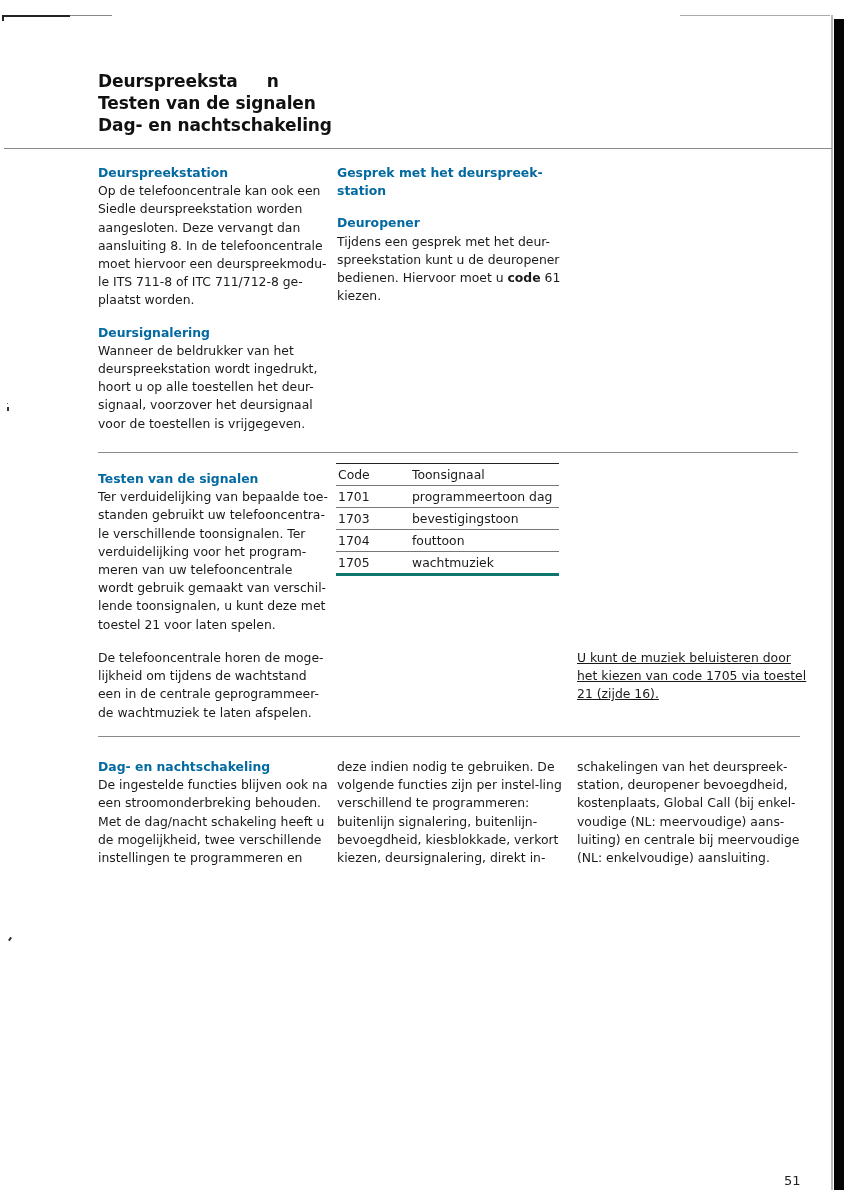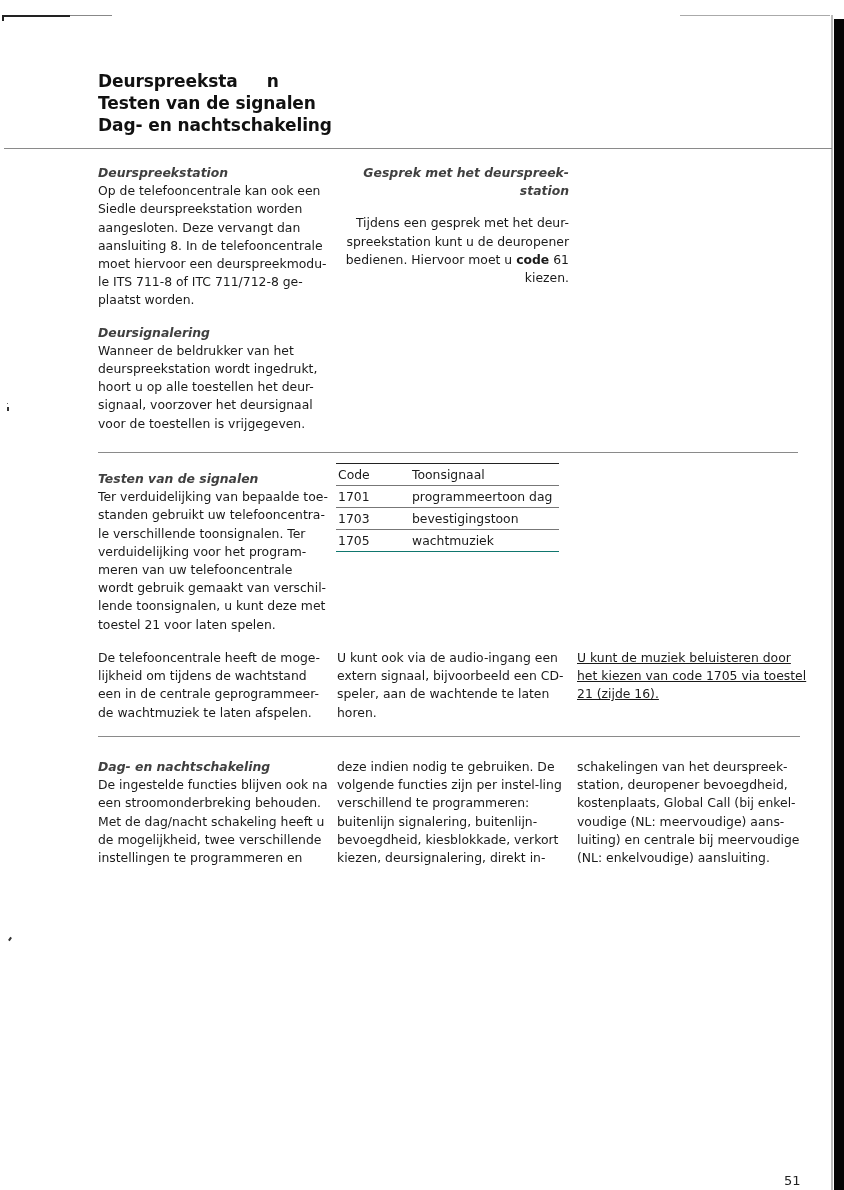--- a/index.html
+++ b/index.html
@@ -24,29 +24,29 @@
     .title-block { position: absolute; left: 98px; top: 55px; }
     .title-line {
       font-size: 17px; font-weight: bold; line-height: 22px; color: #111;
       letter-spacing: -0.1px;
     }
 
     .hrule { position: absolute; height: 1px; background: #8a8a8a; }
 
     .col { position: absolute; font-size: 12.4px; line-height: 18.2px; color: #1a1a1a; }
     .col p { margin: 0; }
-    .col .head { font-weight: bold; color: #404040; font-style: italic; }
+    .col .head { font-weight: bold; color: #0369a1; }
     .col .gap { height: 14px; }
     .col b { font-weight: bold; }
 
     
     .tone-table { position: absolute; left: 336px; top: 448px; width: 223px; border-collapse: collapse; font-size: 12.4px; color: #1a1a1a; }
     .tone-table td { padding: 0 0 0 2px; height: 21px; line-height: 21px; border-bottom: 1px solid #777; white-space: nowrap; }
     .tone-table tr:first-child td { border-top: 1px solid #222; }
-    .tone-table tr:last-child td { border-bottom: 1px solid #0f766e; }
+    .tone-table tr:last-child td { border-bottom: 3px solid #0f766e; }
     .tone-table td.code { width: 72px; }
 
     .page-number { position: absolute; left: 784px; top: 1158px; font-size: 13px; color: #222; }
   </style>
 </head>
 <body>
 
 <div class="page">
 
   <div class="top-rule-left"></div>
@@ -68,23 +68,24 @@
   <div class="hrule" style="left:4px; top:133px; width:828px;"></div>
 
   <div class="col" style="left:98px; top:149px; width:232px;">
     <p class="head">Deurspreekstation</p>
     <p>Op de telefooncentrale kan ook een Siedle deurspreekstation worden aangesloten. Deze vervangt dan aansluiting 8. In de telefooncentrale moet hiervoor een deurspreekmodu-le ITS 711-8 of ITC 711/712-8 ge-plaatst worden.</p>
     <div class="gap"></div>
     <p class="head">Deursignalering</p>
     <p>Wanneer de beldrukker van het deurspreekstation wordt ingedrukt, hoort u op alle toestellen het deur-signaal, voorzover het deursignaal voor de toestellen is vrijgegeven.</p>
   </div>
 
-  <div class="col" style="left:337px; top:149px; width:232px;text-align:right;">
+  <div class="col" style="left:337px; top:149px; width:232px;">
     <p class="head">Gesprek met het deurspreek-station</p>
     <div class="gap"></div>
+    <p class="head">Deuropener</p>
     <p><span>Tijdens een gesprek met het deur-spreekstation kunt u de deuropener bedienen. Hiervoor moet u </span><b>code</b><span> 61 kiezen.</span></p>
   </div>
 
   <div class="hrule" style="left:98px; top:437px; width:700px;"></div>
 
   <div class="col" style="left:98px; top:455px; width:232px;">
     <p class="head">Testen van de signalen</p>
     <p>Ter verduidelijking van bepaalde toe-standen gebruikt uw telefooncentra-le verschillende toonsignalen. Ter verduidelijking voor het program-meren van uw telefooncentrale wordt gebruik gemaakt van verschil-lende toonsignalen, u kunt deze met toestel 21 voor laten spelen.</p>
   </div>
 
@@ -96,31 +97,32 @@
     </tr>
     <tr>
       <td class="code">1701</td>
       <td>programmeertoon dag</td>
     </tr>
     <tr>
       <td class="code">1703</td>
       <td>bevestigingstoon</td>
     </tr>
     <tr>
+      <td class="code">1704</td>
+      <td>fouttoon</td>
+    </tr>
+    <tr>
       <td class="code">1705</td>
       <td>wachtmuziek</td>
     </tr>
   </tbody>
     </table>
 
   <div class="col" style="left:98px; top:634px; width:232px;">
-    <p>De telefooncentrale heeft de moge-lijkheid om tijdens de wachtstand een in de centrale geprogrammeer-de wachtmuziek te laten afspelen.</p>
-  </div>
-  <div class="col" style="left:337px; top:634px; width:232px;">
-    <p>U kunt ook via de audio-ingang een extern signaal, bijvoorbeeld een CD-speler, aan de wachtende te laten horen.</p>
+    <p>De telefooncentrale horen de moge-lijkheid om tijdens de wachtstand een in de centrale geprogrammeer-de wachtmuziek te laten afspelen.</p>
   </div>
   <div class="col" style="left:577px; top:634px; width:232px;text-decoration:underline;">
     <p>U kunt de muziek beluisteren door het kiezen van code 1705 via toestel 21 (zijde 16).</p>
   </div>
 
   <div class="hrule" style="left:98px; top:721px; width:702px;"></div>
 
   <div class="col" style="left:98px; top:743px; width:236px;">
     <p class="head">Dag- en nachtschakeling</p>
     <p>De ingestelde functies blijven ook na een stroomonderbreking behouden. Met de dag/nacht schakeling heeft u de mogelijkheid, twee verschillende instellingen te programmeren en</p>

